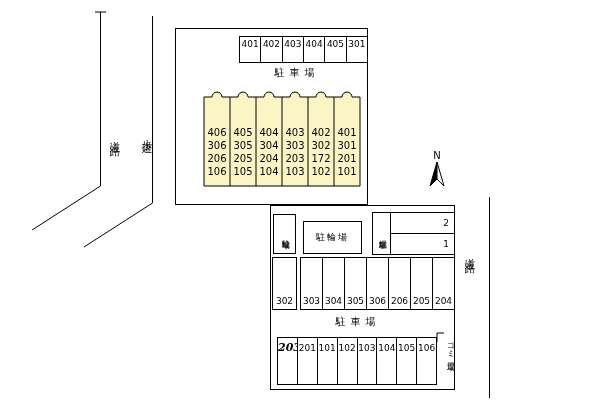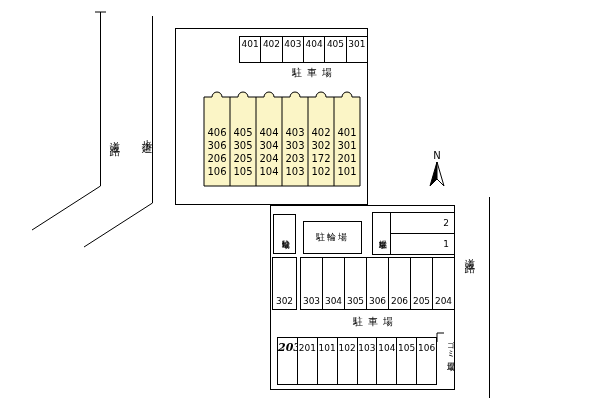--- a/index.html
+++ b/index.html
@@ -34,21 +34,21 @@
     flex:1 1 0; display:flex; flex-direction:column; align-items:center;
     padding-top:30px; box-sizing:border-box;
   }
   .bcol .bnum { font-size:10px; line-height:13px; }
 
   
   .vtext {
     position:absolute; writing-mode:vertical-rl; text-orientation:upright;
     font-size:11px; letter-spacing:4px; white-space:nowrap;
   }
-  .hlabel { position:absolute; font-size:10px; letter-spacing:5px; text-align:right; }
+  .hlabel { position:absolute; font-size:10px; letter-spacing:5px; text-align:center; }
 
   .cell302 { left:272px; top:257px; width:25px; height:53px;
     display:flex; align-items:flex-end; justify-content:center;
     font-size:9px; padding-bottom:3px; }
 
   .bike-small { left:273px; top:214px; width:23px; height:40px;
     display:flex; align-items:center; justify-content:center; }
   .bike-small span { writing-mode:vertical-rl; text-orientation:upright; font-size:8px; letter-spacing:1px; }
 
   .bike-wide { left:303px; top:221px; width:59px; height:33px;

